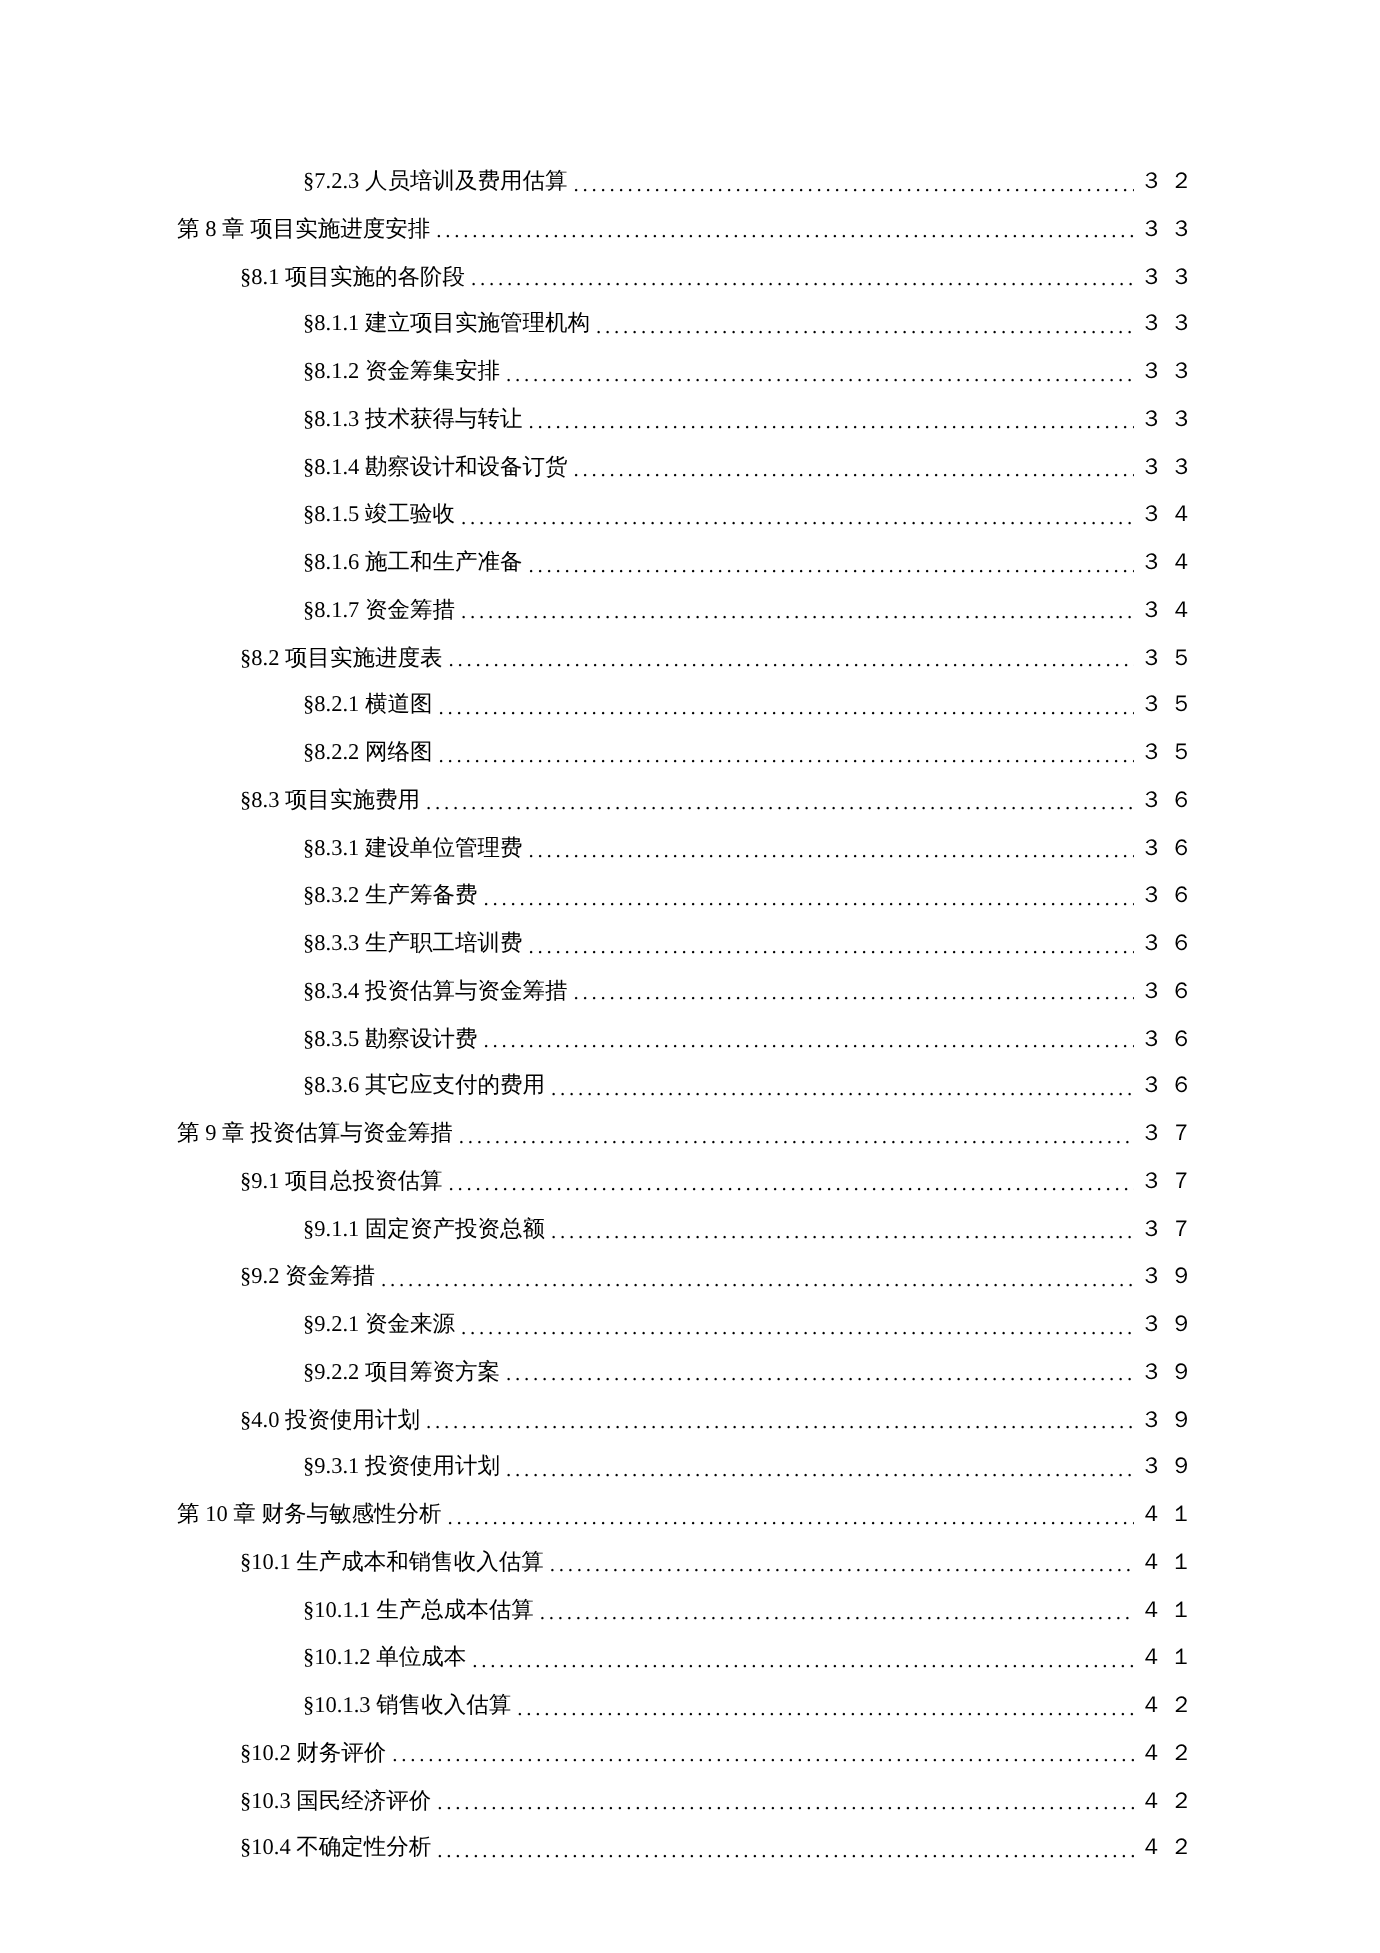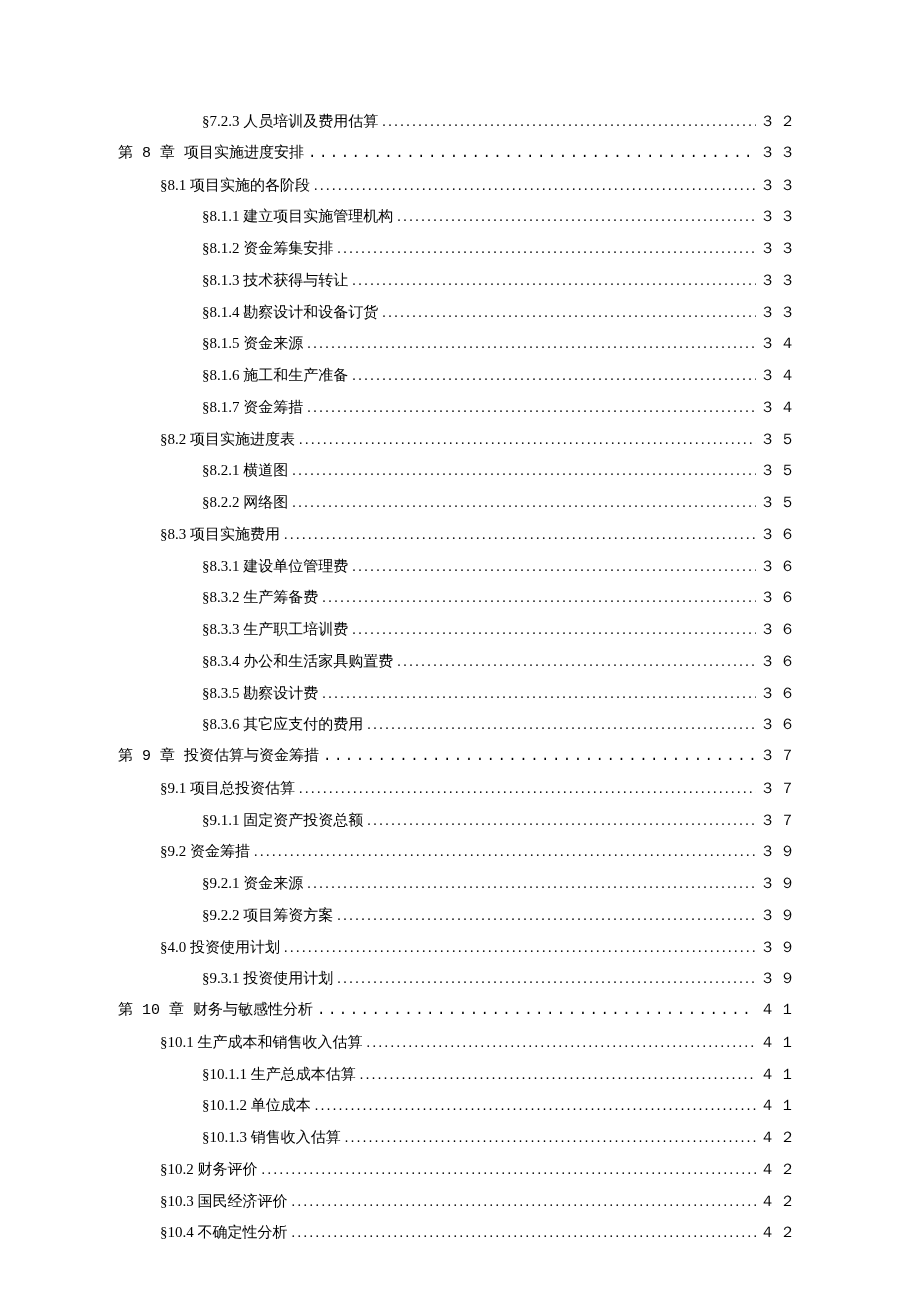--- a/index.html
+++ b/index.html
@@ -14,25 +14,25 @@
       font-family: "SimSun", "宋体", serif;
       padding: 110px 120px 0 118px;
     }
     .toc-container {
       font-size: 15px;
       line-height: 1.55;
       color: #000;
     }
     .toc-line {
       display: flex;
-      align-items: flex-start;
+      align-items: flex-end;
       white-space: nowrap;
       margin-bottom: 8.5px;
     }
-    .toc-indent-0 { padding-left: 0; font-family: Liberation Mono, monospace; }
+    .toc-indent-0 { padding-left: 0; }
     .toc-indent-1 { padding-left: 42px; }
     .toc-indent-2 { padding-left: 84px; }
     .toc-title {
       flex-shrink: 0;
     }
     .toc-dots {
       flex: 1;
       overflow: hidden;
       letter-spacing: 2.5px;
       font-size: 14px;
@@ -83,21 +83,21 @@
       <span class="toc-title">§8.1.3  技术获得与转让</span>
       <span class="toc-dots"></span>
       <span class="toc-page">３３</span>
     </div>
     <div class="toc-line toc-indent-2">
       <span class="toc-title">§8.1.4  勘察设计和设备订货</span>
       <span class="toc-dots"></span>
       <span class="toc-page">３３</span>
     </div>
     <div class="toc-line toc-indent-2">
-      <span class="toc-title">§8.1.5  资金来源</span>
+      <span class="toc-title">§8.1.5  竣工验收</span>
       <span class="toc-dots"></span>
       <span class="toc-page">３４</span>
     </div>
     <div class="toc-line toc-indent-2">
       <span class="toc-title">§8.1.6  施工和生产准备</span>
       <span class="toc-dots"></span>
       <span class="toc-page">３４</span>
     </div>
     <div class="toc-line toc-indent-2">
       <span class="toc-title">§8.1.7  资金筹措</span>
@@ -133,21 +133,21 @@
       <span class="toc-title">§8.3.2  生产筹备费</span>
       <span class="toc-dots"></span>
       <span class="toc-page">３６</span>
     </div>
     <div class="toc-line toc-indent-2">
       <span class="toc-title">§8.3.3  生产职工培训费</span>
       <span class="toc-dots"></span>
       <span class="toc-page">３６</span>
     </div>
     <div class="toc-line toc-indent-2">
-      <span class="toc-title">§8.3.4  办公和生活家具购置费</span>
+      <span class="toc-title">§8.3.4  投资估算与资金筹措</span>
       <span class="toc-dots"></span>
       <span class="toc-page">３６</span>
     </div>
     <div class="toc-line toc-indent-2">
       <span class="toc-title">§8.3.5  勘察设计费</span>
       <span class="toc-dots"></span>
       <span class="toc-page">３６</span>
     </div>
     <div class="toc-line toc-indent-2">
       <span class="toc-title">§8.3.6  其它应支付的费用</span>

